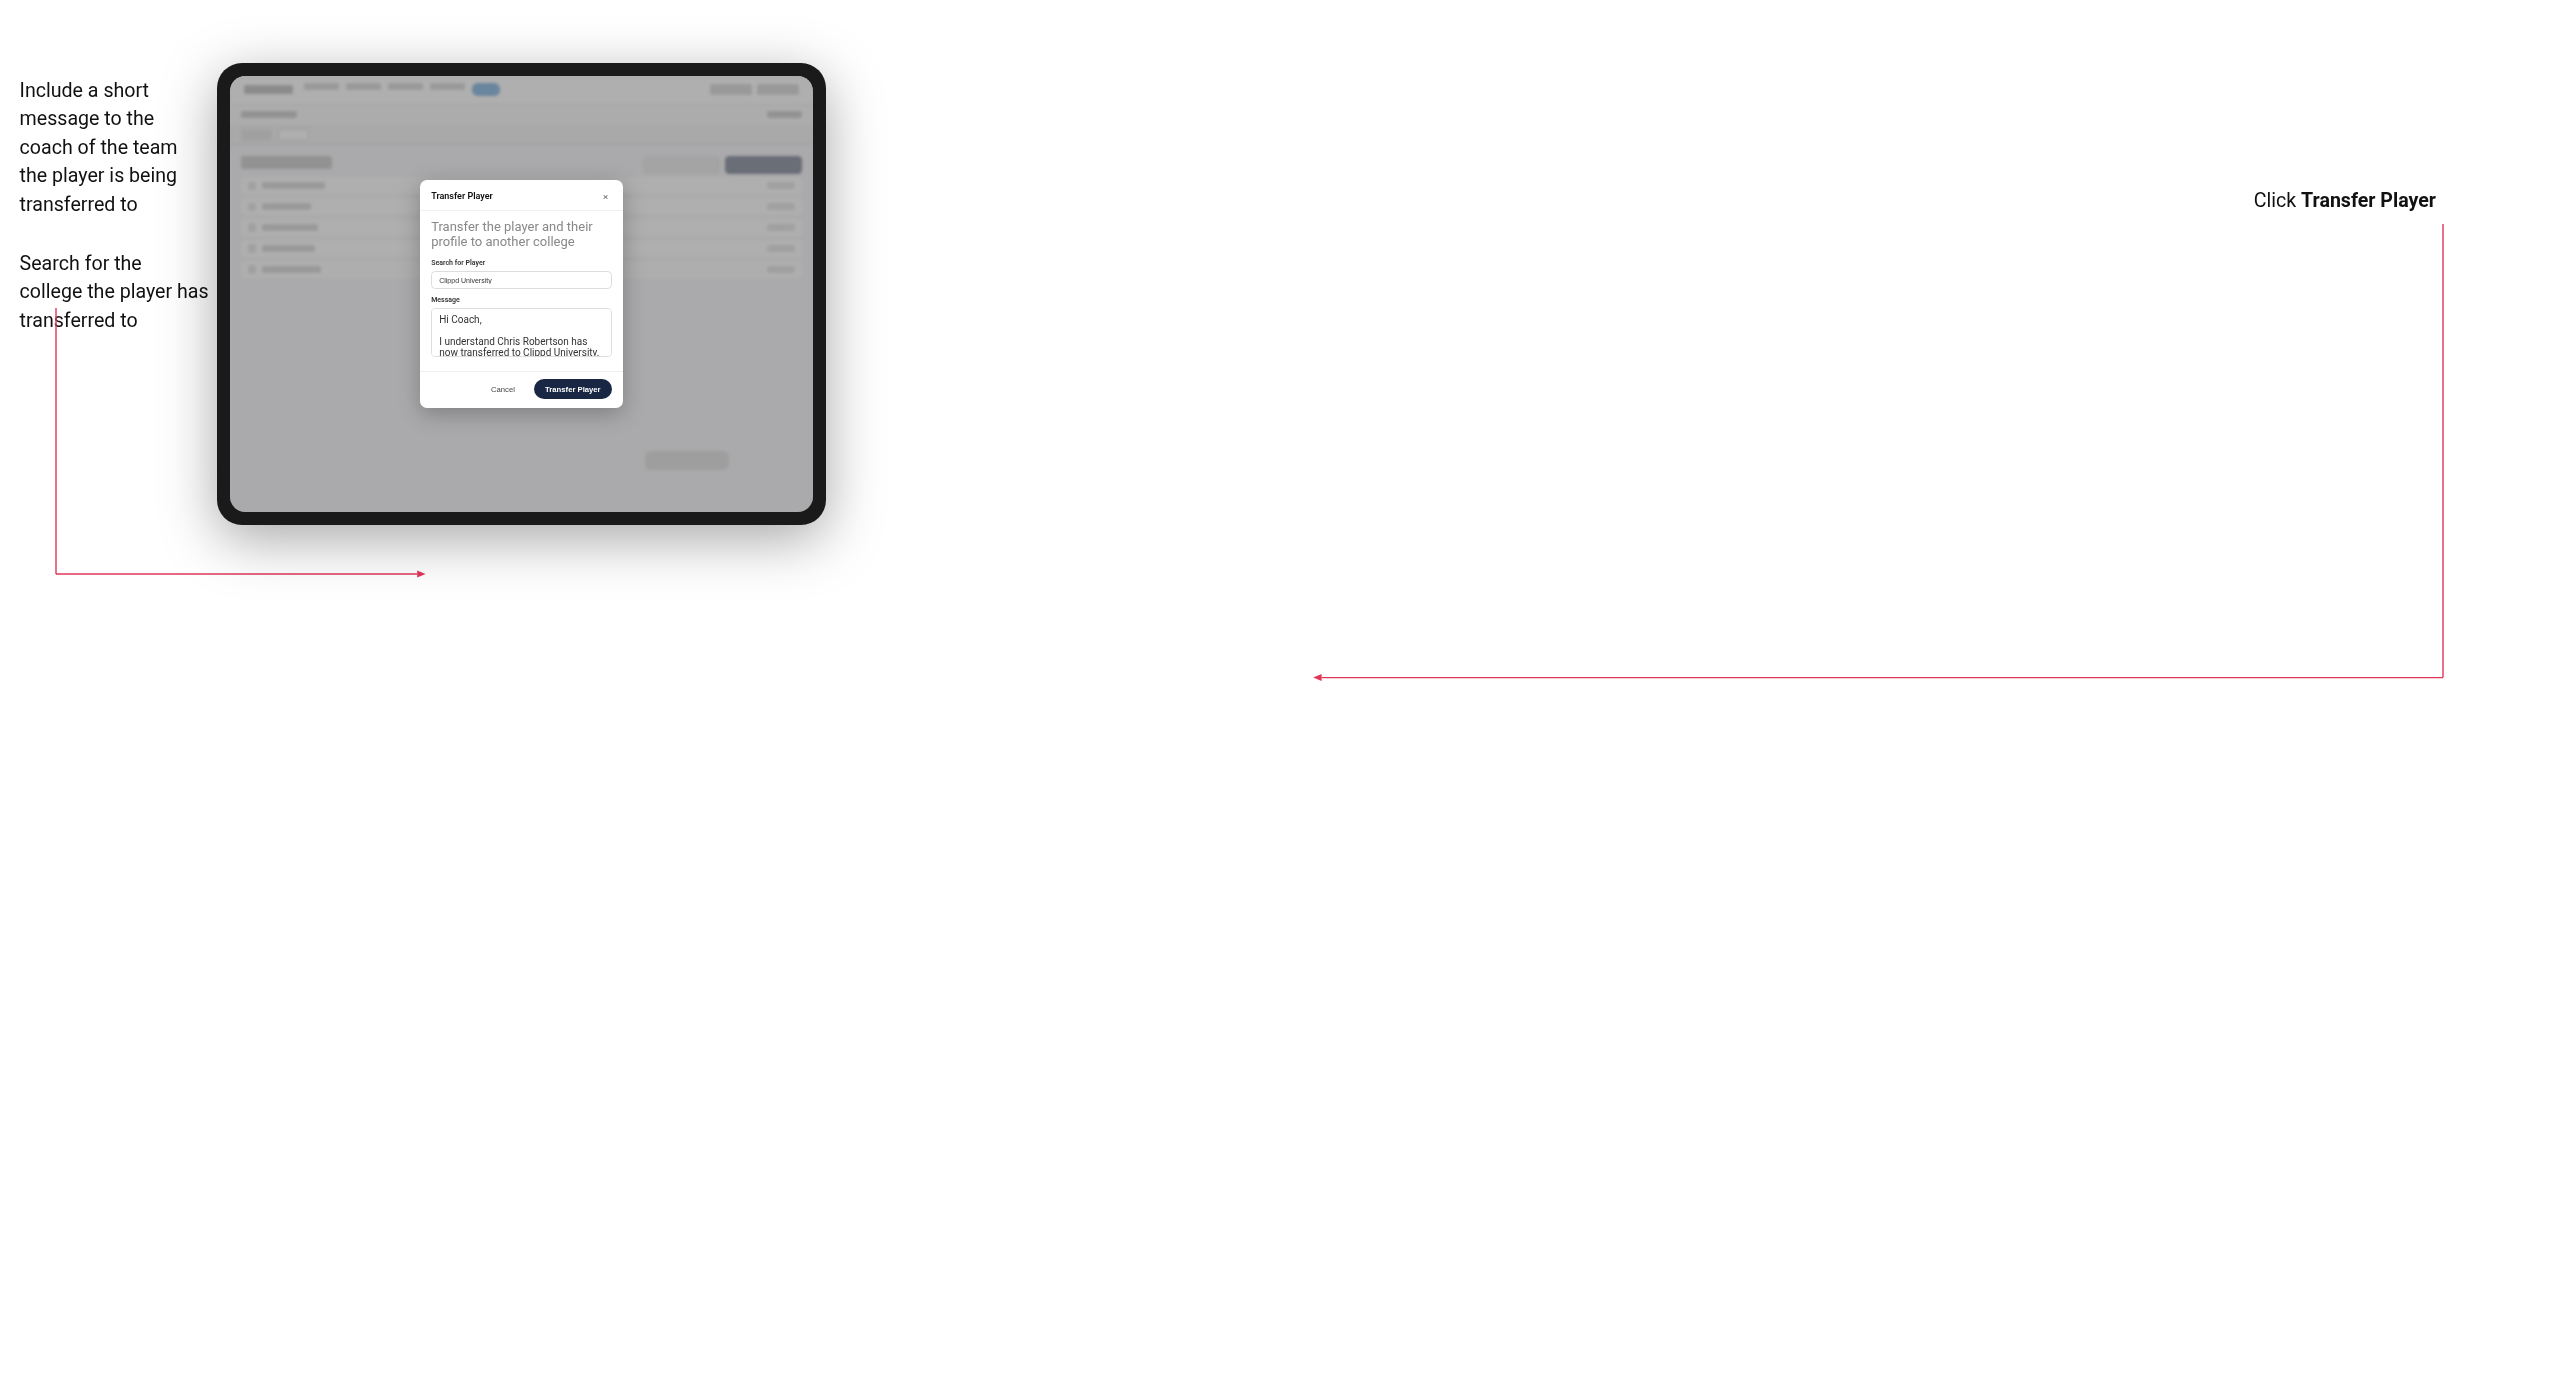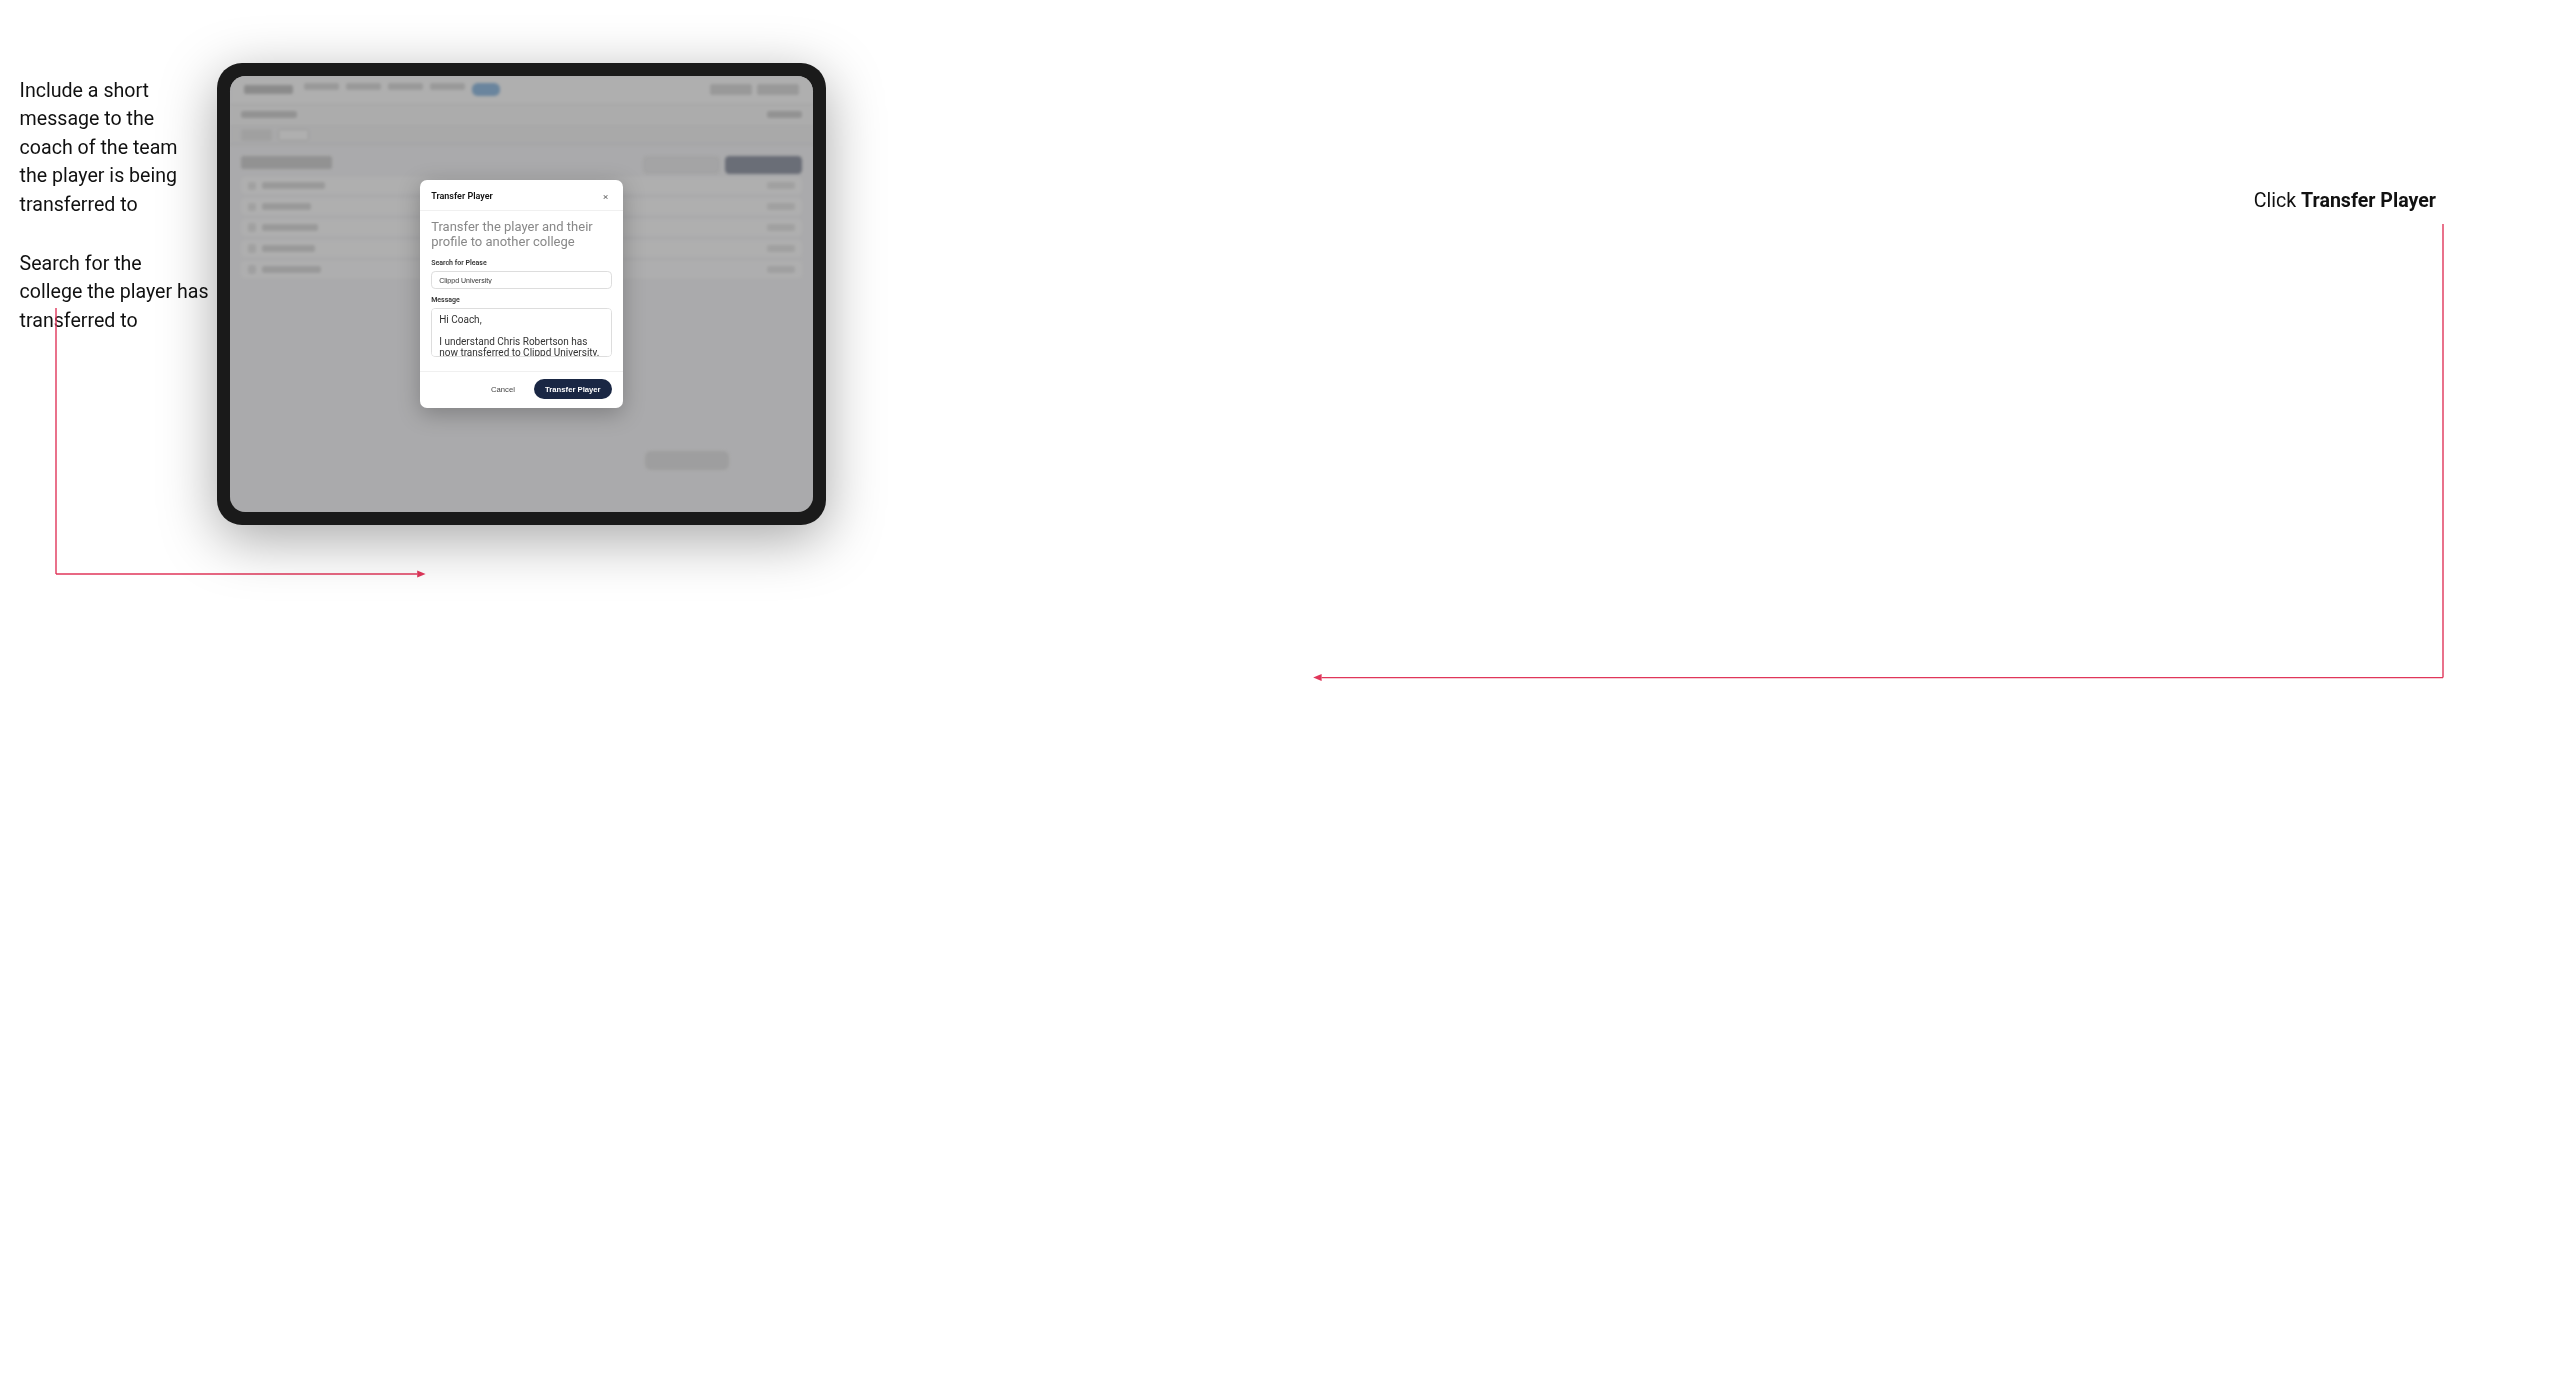--- a/index.html
+++ b/index.html
@@ -462,21 +462,21 @@
     </div>
 
     <div class="modal-overlay">
       <div class="modal">
         <div class="modal-header">
           <span class="modal-title">Transfer Player</span>
           <span class="modal-close">×</span>
         </div>
         <div class="modal-body">
           <div class="modal-subtitle">Transfer the player and their profile to another college</div>
-          <div class="modal-label">Search for Please</div>
+          <div class="modal-label">Search for Player</div>
           <input class="modal-input" type="text" value="Clippd University" style="">
           <div class="modal-label">Message</div>
           <textarea class="modal-textarea" style="">Hi Coach,
 
 I understand Chris Robertson has now transferred to Clippd University. Please accept this transfer request when you can.</textarea>
         </div>
         <div class="modal-footer">
           <button class="btn-cancel">Cancel</button>
           <button class="btn-transfer">Transfer Player</button>
         </div>

